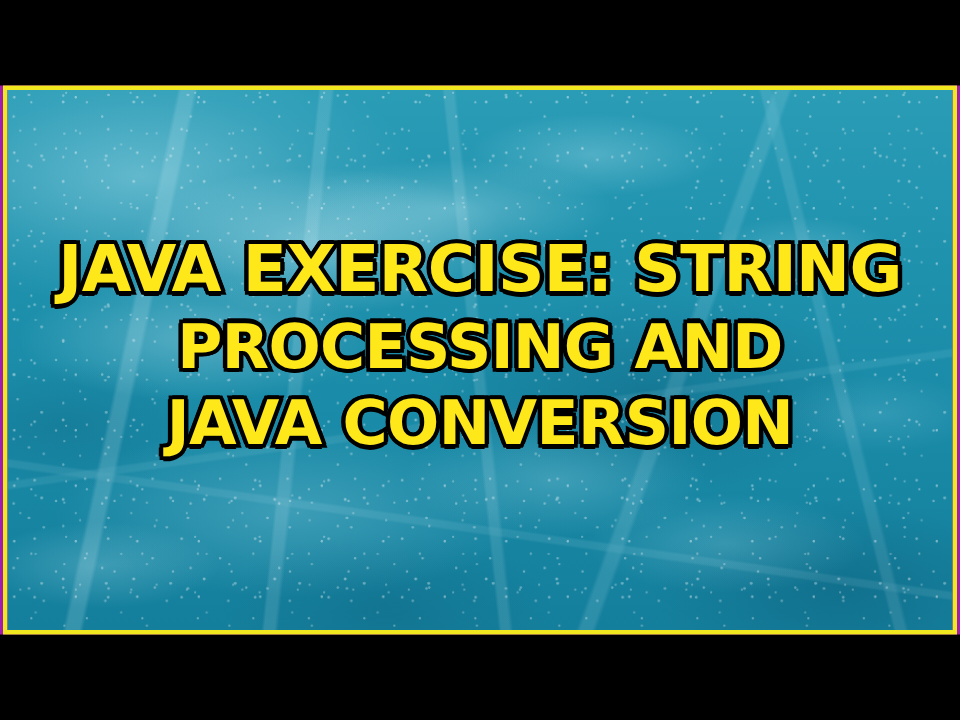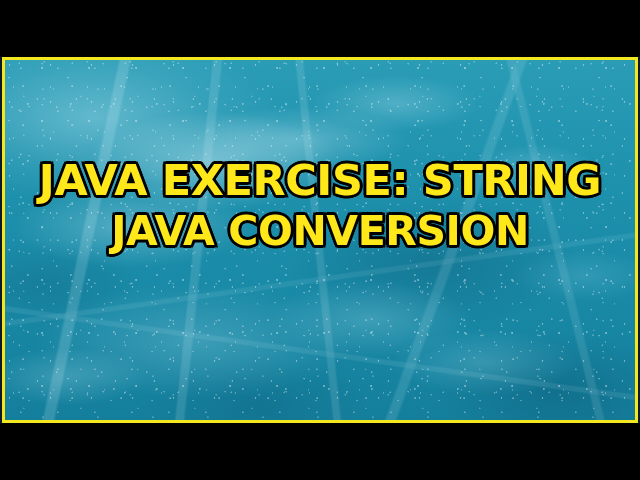--- a/index.html
+++ b/index.html
@@ -5,21 +5,21 @@
   html, body {
     margin: 0;
     padding: 0;
     background: #000000;
   }
 
   #video-thumbnail {
     position: relative;
     width: 640px;
     height: 480px;
-    background: #0f172a;
+    background: #a21caf;
     overflow: hidden;
     font-family: "Liberation Sans", sans-serif;
   }
 
   
   .letterbox {
     position: absolute;
     left: 0;
     width: 640px;
     background: #000000;
@@ -151,20 +151,21 @@
 
   <div id="frame">
 
     <div id="water">
       <div id="water-speckle"></div>
       <div id="water-streaks"></div>
     </div>
 
     <div id="title-block">
       <span class="title-line line-1">JAVA EXERCISE: STRING</span>
+      <span class="title-line line-2">PROCESSING AND</span>
       <span class="title-line line-3">JAVA CONVERSION</span>
     </div>
 
   </div>
 
   <div class="letterbox bottom"></div>
 
 </div>
 
 </body></html>

